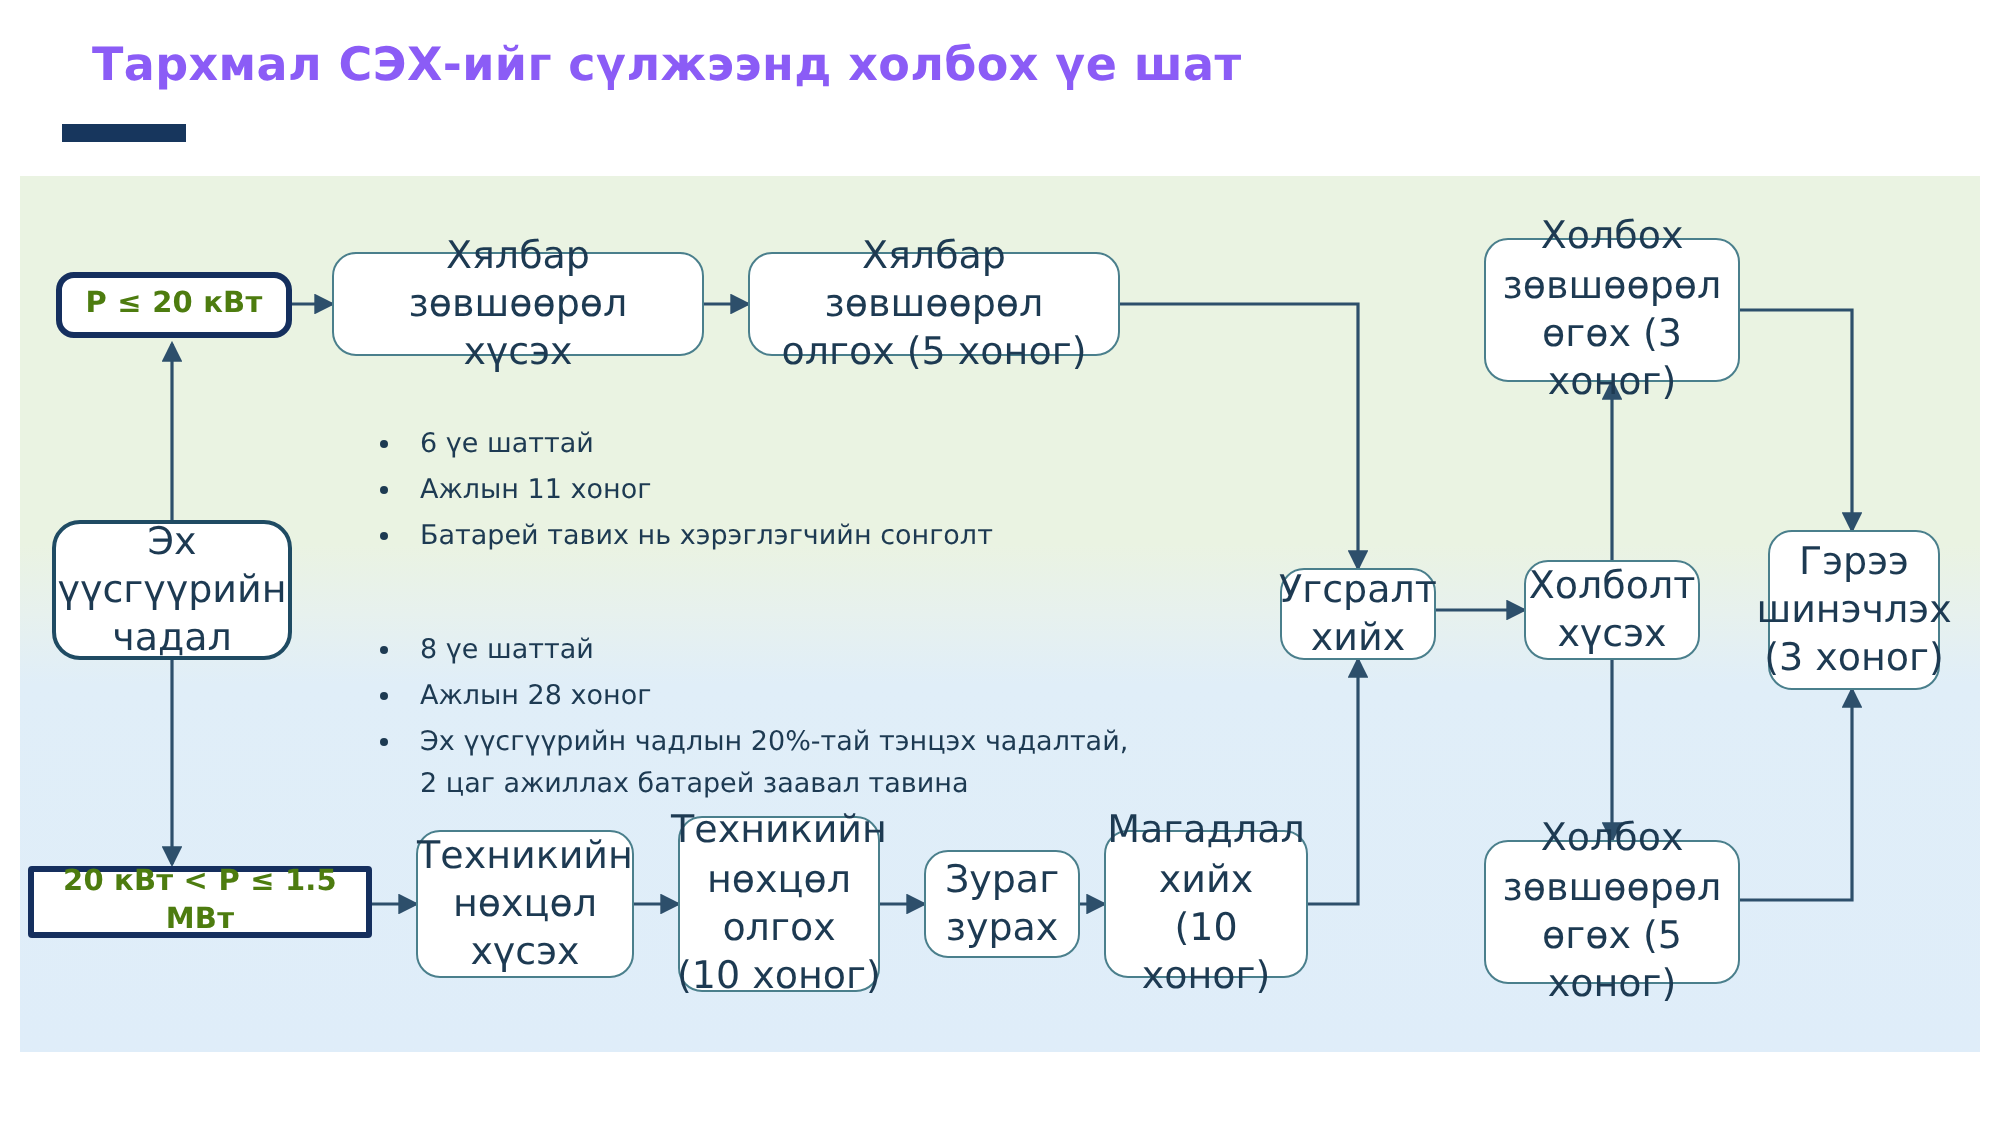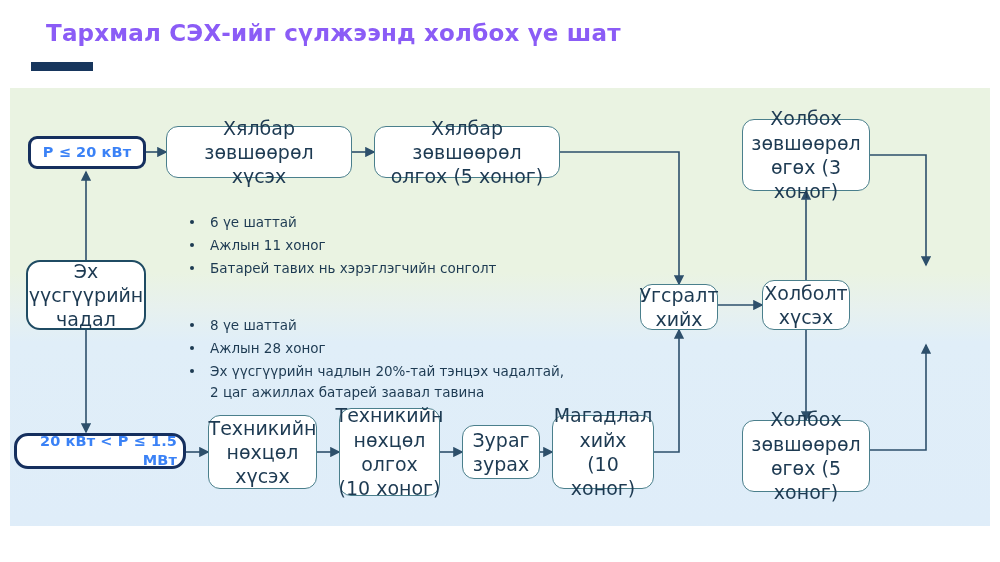--- a/index.html
+++ b/index.html
@@ -43,25 +43,24 @@
   .node.src{
     border:2.4px solid #1f4b63;
     border-radius:14px;
   }
   .node.cond{
     background:#ffffff;
     border:3px solid #152f5e;
     border-radius:9px;
     font-weight:bold;
     font-size:14.5px;
-    color:#3b82f6;
+    color:#4d7c0f;
     letter-spacing:.1px;
-    text-align:right;
   }
-  .node.cond.sharp{border-radius:14px;}
+  .node.cond.sharp{border-radius:2px;}
 
   .bullets{
     position:absolute;
     color:#1d3a52;
     font-size:13.5px;
     line-height:1.55;
   }
   .bullets ul{margin:12px;padding:0;list-style:none;}
   .bullets li{position:relative;padding-left:26px;margin:0 0 2px 0;white-space:pre-line;}
   .bullets li:before{
@@ -156,20 +155,23 @@
 хүсэх</div>
 
   <div class="node" style="left:742px;top:119px;width:128px;height:72px;">Холбох
 зөвшөөрөл
 өгөх (3 хоног)</div>
 
   <div class="node" style="left:742px;top:420px;width:128px;height:72px;">Холбох
 зөвшөөрөл
 өгөх (5 хоног)</div>
 
+  <div class="node" style="left:884px;top:265px;width:86px;height:80px;">Гэрээ
+шинэчлэх
+(3 хоног)</div>
 
   <div class="bullets" style="left:172px;top:200px;width:420px;">
     <ul>
       <li>6 үе шаттай</li>
       <li>Ажлын 11 хоног</li>
       <li>Батарей тавих нь хэрэглэгчийн сонголт</li>
     </ul>
   </div>
 
   <div class="bullets" style="left:172px;top:303px;width:460px;">

